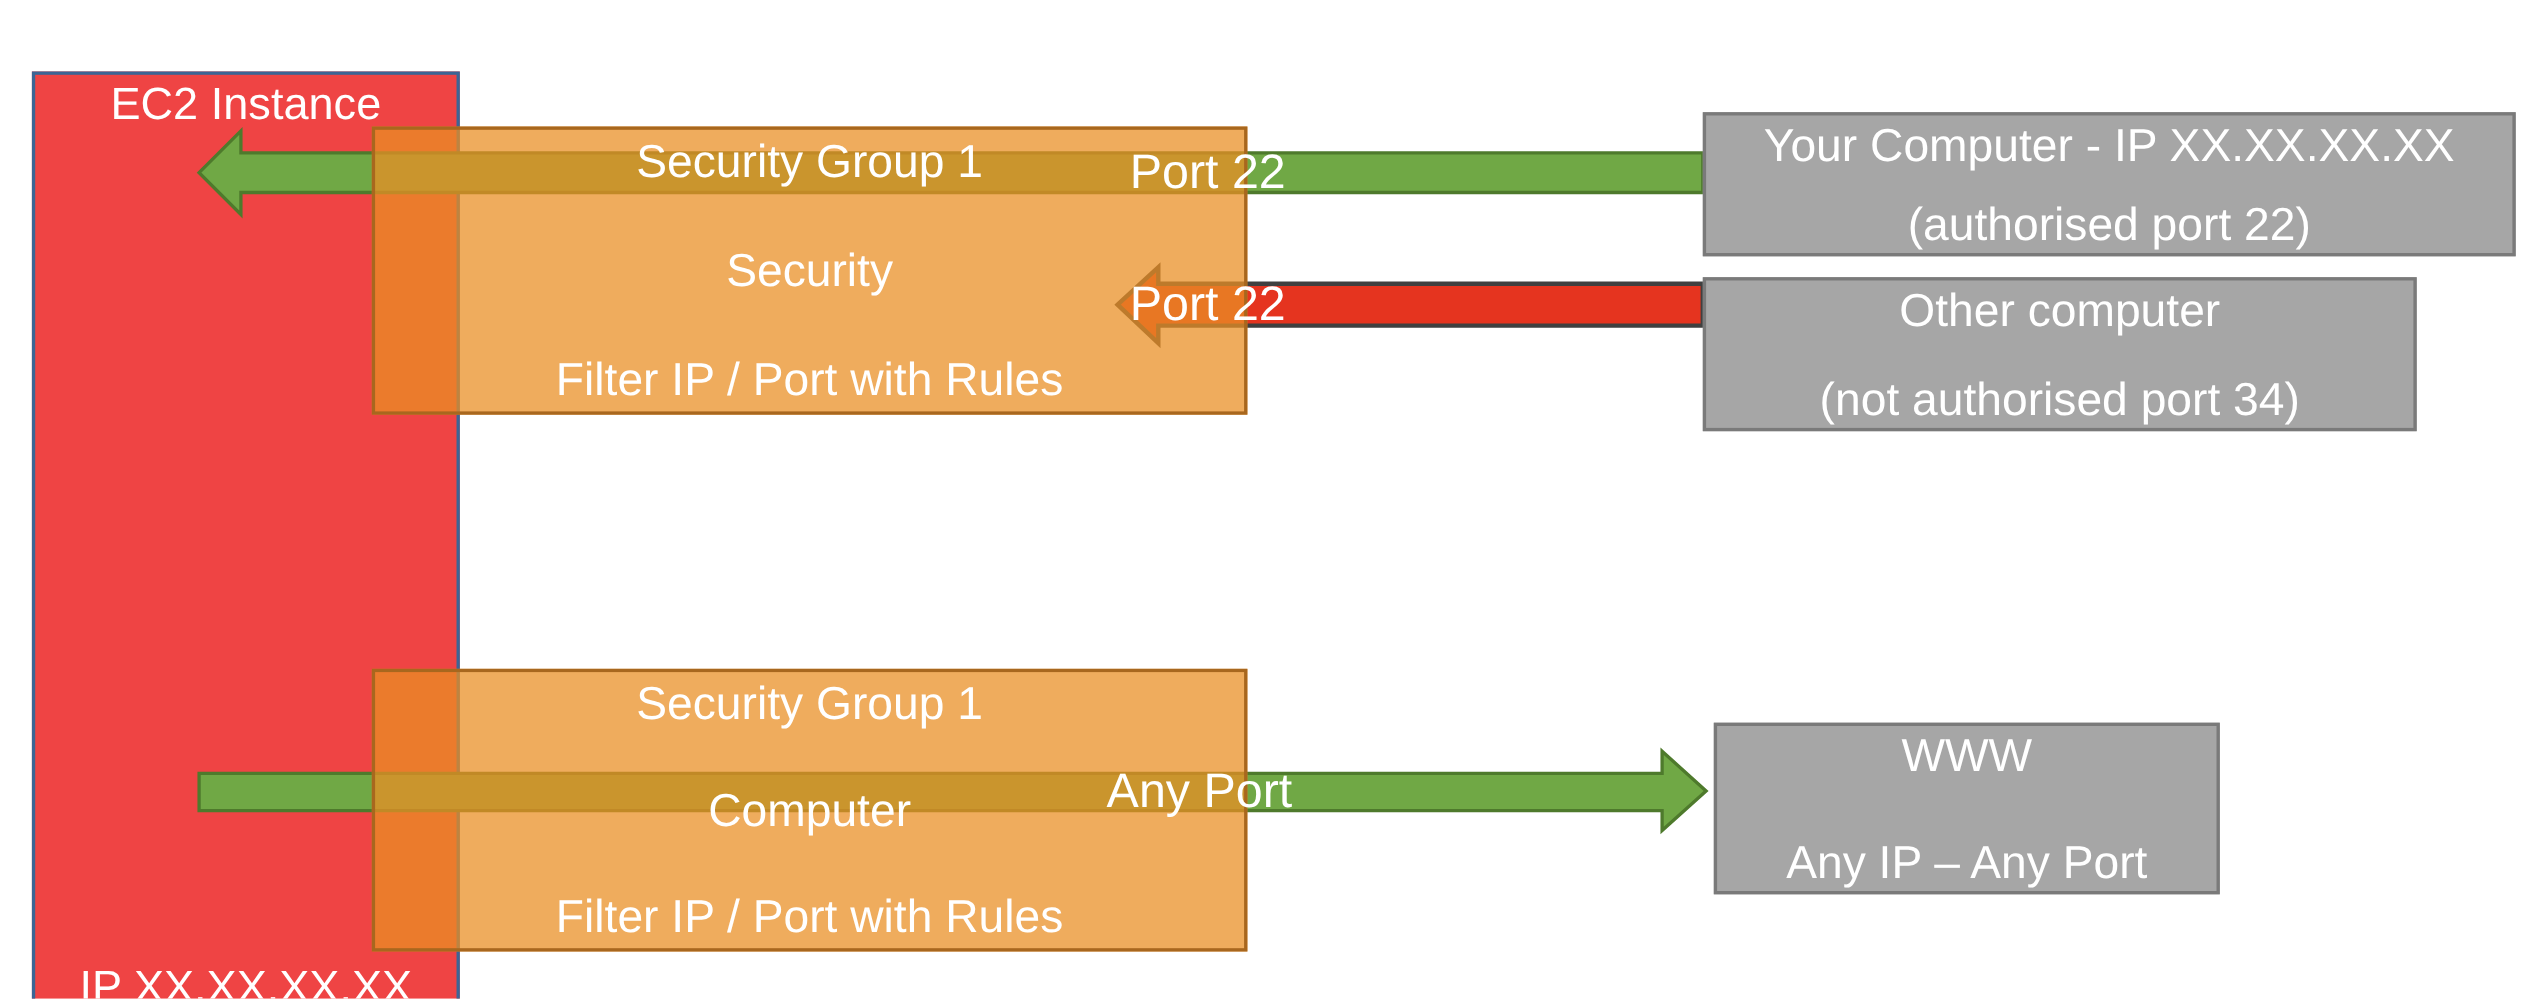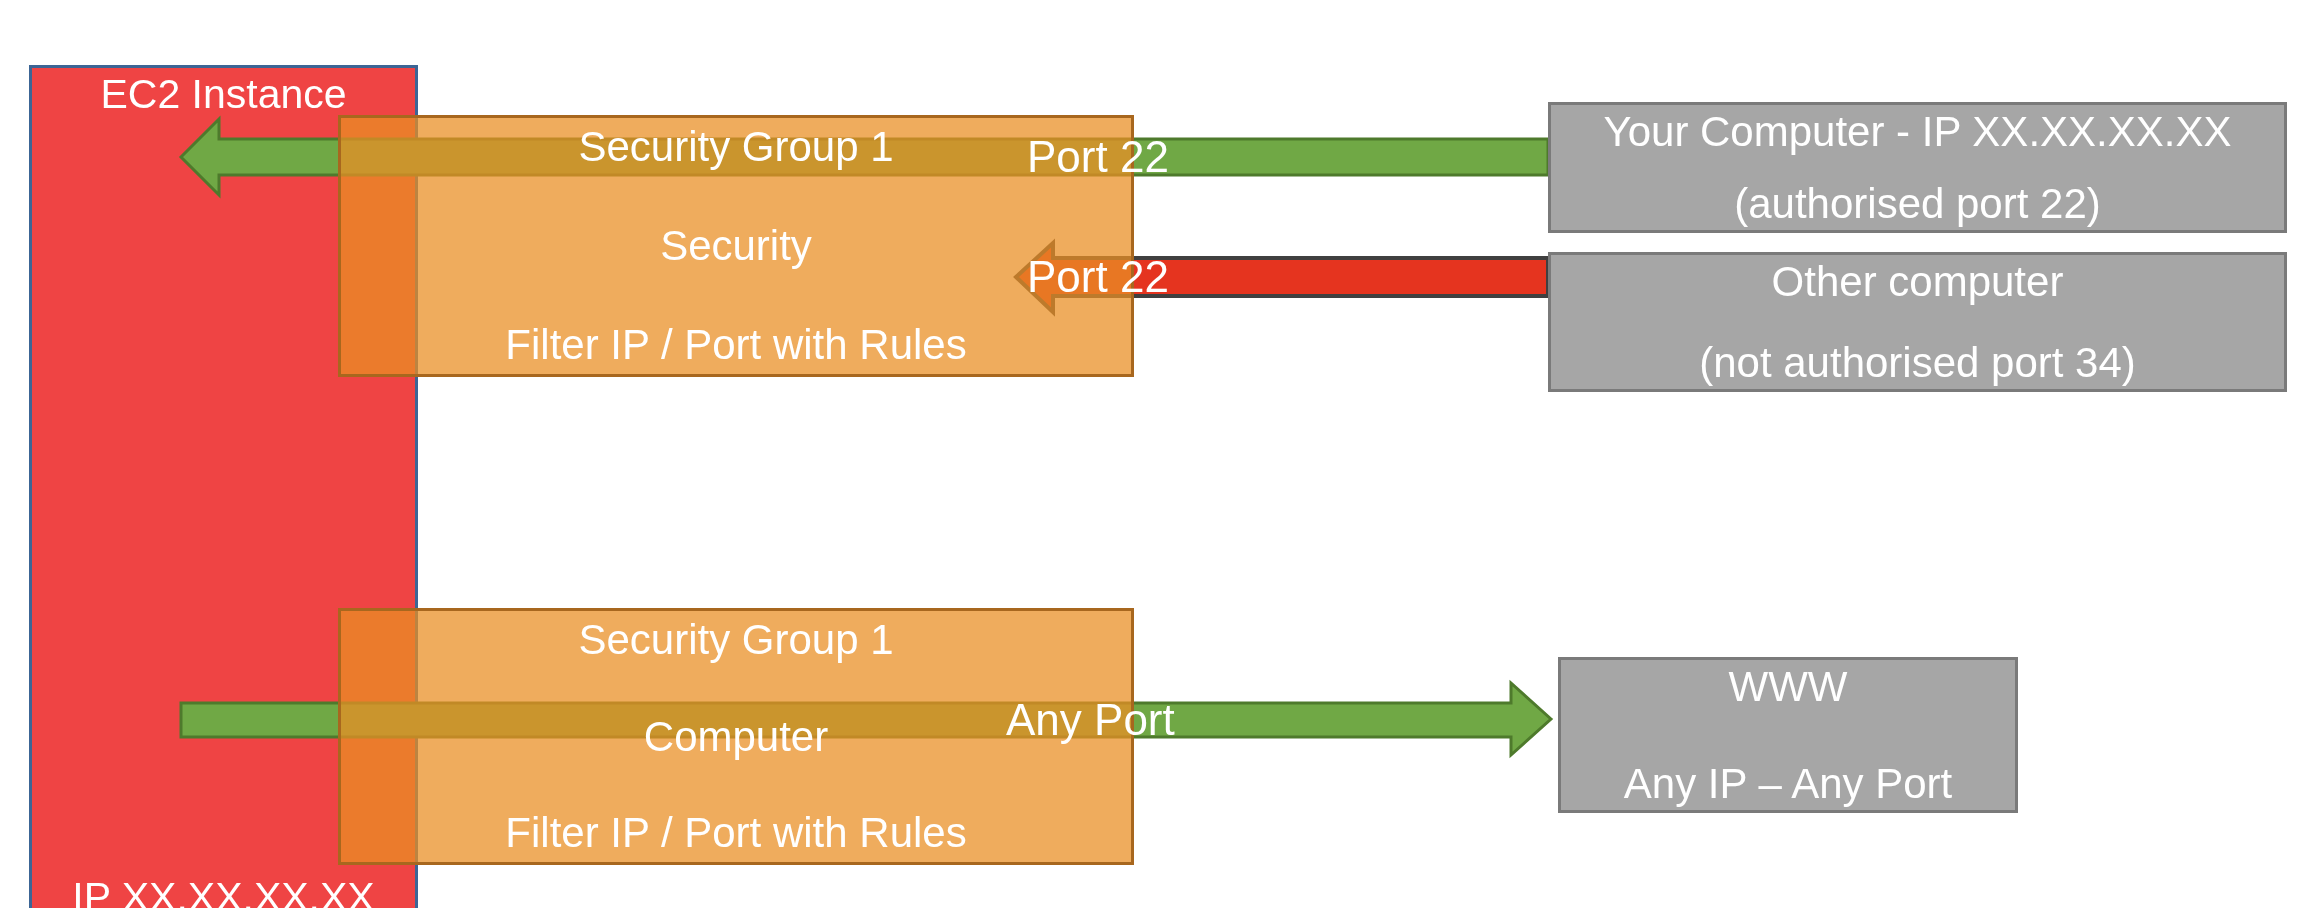--- a/index.html
+++ b/index.html
@@ -42,21 +42,21 @@
   .sg-outbound{left:338px;top:579px;width:796px;height:257px;}
 
   
   .gray-box{
     background:#A6A6A6;
     border:3px solid #7A7A7A;
     font-size:42px;line-height:53px;
     z-index:2;
   }
   .your-computer{left:1548px;top:73px;width:739px;height:131px;}
-  .other-computer{left:1548px;top:223px;width:739px;height:140px;}
+  .other-computer{left:1548px;top:223px;width:649px;height:140px;}
   .www-box{left:1558px;top:628px;width:460px;height:156px;}
 
   
   .arrows-layer{
     position:absolute;left:0;top:0;width:2298px;height:908px;
     z-index:2;
     pointer-events:none;
   }
   .green-arrow{fill:#70A845;stroke:#4E7A2C;stroke-width:3;}
   .red-arrow{fill:#E5341F;stroke:#404040;stroke-width:4;}

